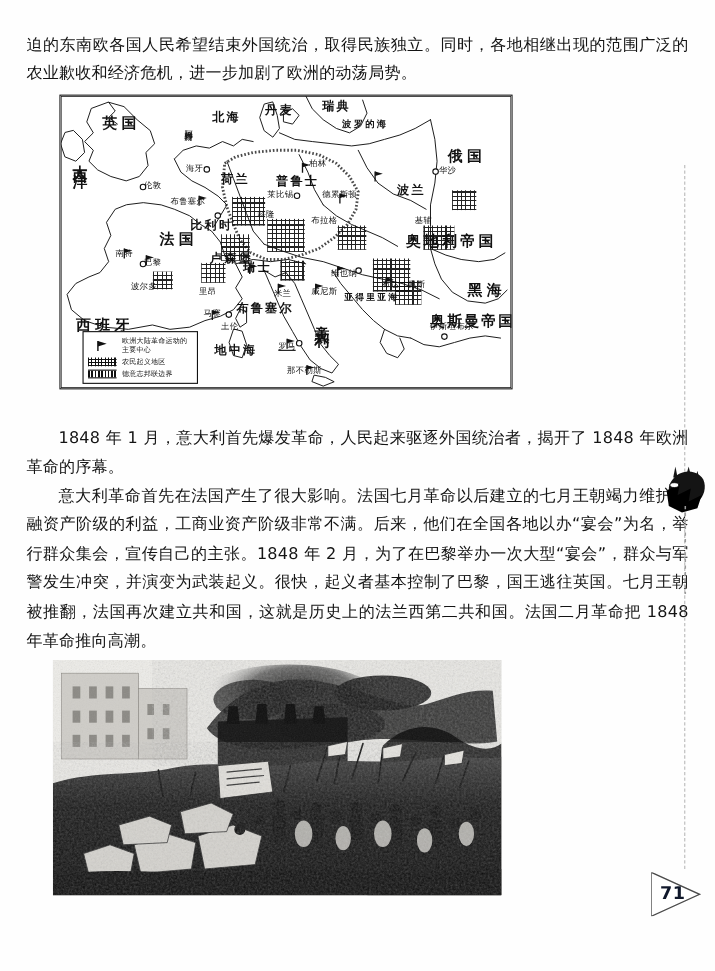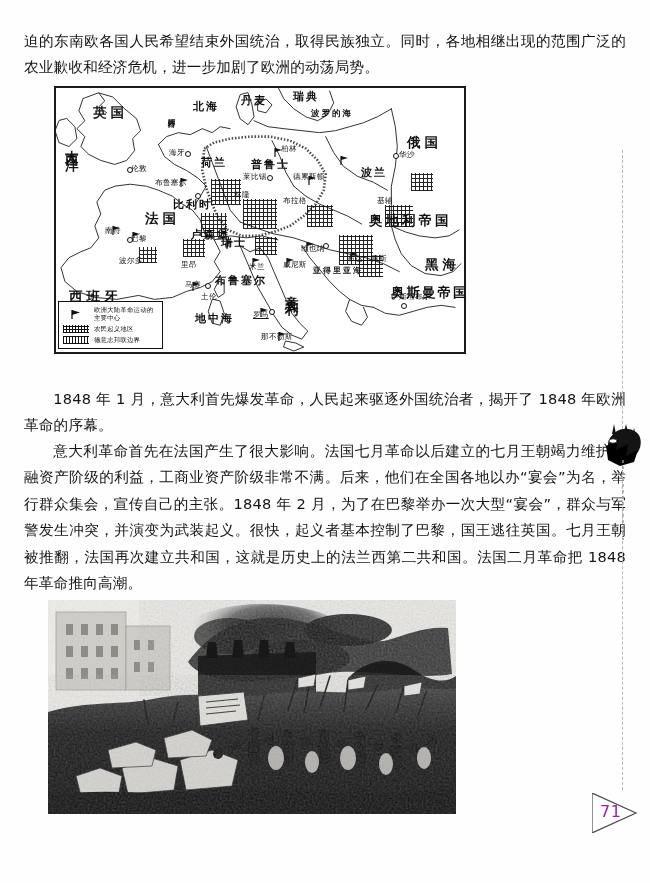--- a/index.html
+++ b/index.html
@@ -88,21 +88,21 @@
     position: absolute;
     background-image:
       repeating-linear-gradient(0deg, #111 0 1px, transparent 1px 4px),
       repeating-linear-gradient(90deg, #111 0 1px, transparent 1px 4px);
     opacity: 0.92;
   }
 
   
   .map-legend {
     position: absolute;
-    left: 3px;
+    left: 20px;
     bottom: 4px;
     width: 105px;
     border: 1.2px solid #111;
     background: #fff;
     padding: 4px 3px 4px 4px;
     box-sizing: border-box;
   }
   .legend-row {
     display: flex;
     align-items: center;
@@ -183,22 +183,22 @@
   }
   #page-number-tab .tri {
     position: absolute;
     inset: 0;
   }
   #page-number-tab .num {
     position: absolute;
     left: 8px;
     top: 9px;
     font-size: 16px;
-    font-weight: normal;
-    color: #a21caf;
+    font-weight: bold;
+    color: #0f172a;
     letter-spacing: 0.5px;
   }
 </style>
 </head>
 <body>
 
 <div class="page">
 
   <div class="para" id="para-top">迫的东南欧各国人民希望结束外国统治，取得民族独立。同时，各地相继出现的范围广泛的农业歉收和经济危机，进一步加剧了欧洲的动荡局势。</div>
 

